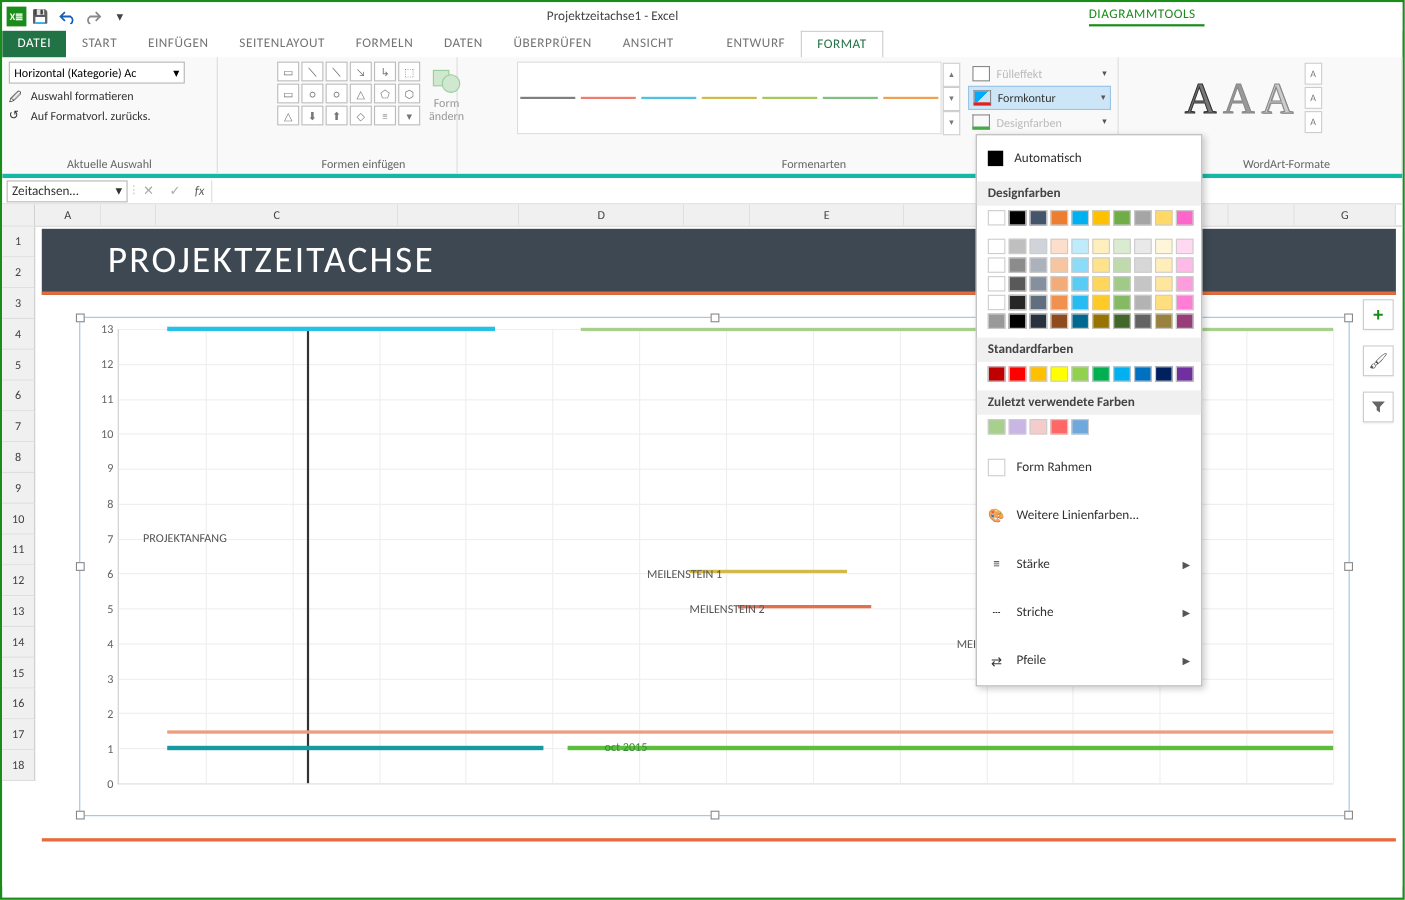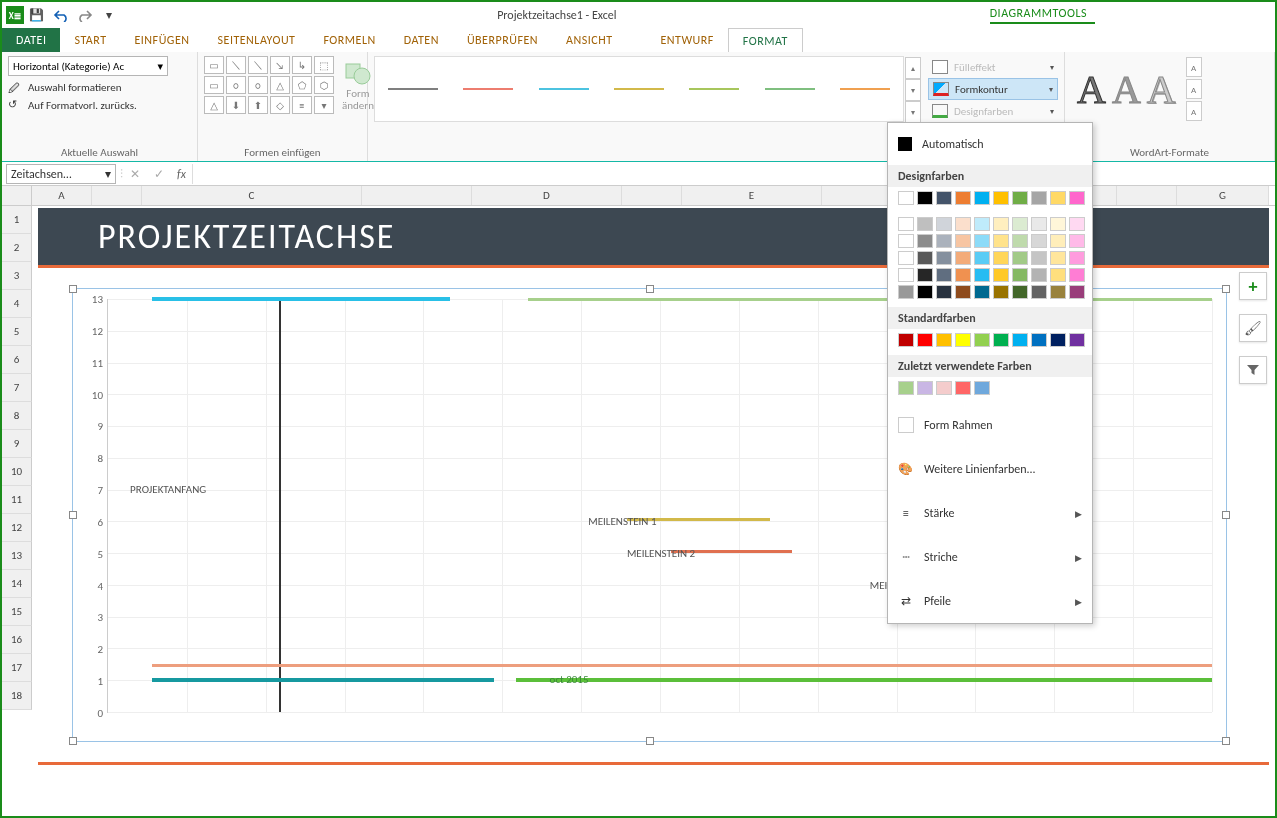--- a/index.html
+++ b/index.html
@@ -8,26 +8,26 @@
 
 .titlebar { height: 26px; display: flex; align-items: center; background: #fff; font-size: 12px; }
 .qat { display: flex; align-items: center; gap: 2px; padding: 0 4px; }
 .qat .xl-icon { width: 18px; height: 18px; background: #1a8c1a; color: #fff; font-size: 9px; font-weight: bold; display: flex; align-items: center; justify-content: center; }
 .qat .q-btn { width: 22px; height: 22px; display: flex; align-items: center; justify-content: center; color: #444; }
 .title-center { flex: 1; text-align: center; color: #444; }
 .title-right { color: #1a8c1a; padding-right: 8px; font-size: 12px; letter-spacing: 0.5px; border-bottom: 2px solid #1a8c1a; margin-right: 180px; padding-bottom: 2px; }
 
 
 .tabs { height: 24px; display: flex; align-items: stretch; font-size: 12px; }
-.tab { padding: 0 14px; display: flex; align-items: center; color: #a16207; cursor: pointer; letter-spacing: .5px; }
+.tab { padding: 0 14px; display: flex; align-items: center; color: #737373; cursor: pointer; letter-spacing: .5px; }
 .tab.datei { background: #217346; color: #fff; }
 .tab.active { background: #fff; color: #217346; border: 1px solid #ccc; border-bottom: none; }
 
 
-.ribbon { height: 110px; border-bottom: 1px solid #14b8a6; display: flex; background: #f9f9f9; font-size: 11px; }
+.ribbon { height: 110px; border-bottom: 4px solid #14b8a6; display: flex; background: #f9f9f9; font-size: 11px; gap: 48px; }
 .group { border-right: 1px solid #ddd; display: flex; flex-direction: column; padding: 4px 6px 2px 6px; }
 .group .group-label { text-align: center; color: #666; font-size: 11px; margin-top: auto; padding-top: 2px; }
 .group-content { display: flex; flex-direction: column; gap: 4px; flex: 1; }
 .row { display: flex; align-items: center; gap: 4px; }
 .sel-combo { width: 160px; height: 20px; border: 1px solid #b5b5b5; background: #fff; padding: 0 4px; display: flex; align-items: center; justify-content: space-between; font-size: 11px; }
 .small-btn { display: flex; align-items: center; gap: 4px; color: #333; }
 .small-btn .ico-box { width: 16px; height: 14px; display: inline-block; }
 .shape-grid { display: grid; grid-template-columns: repeat(6, 20px); grid-template-rows: repeat(3, 18px); gap: 2px; }
 .shape-cell { border: 1px solid #bbb; display: flex; align-items: center; justify-content: center; font-size: 10px; color: #777; background: #fff; }
 .form-andern { width: 48px; display: flex; flex-direction: column; align-items: center; color: #999; font-size: 11px; gap: 2px; }
@@ -235,20 +235,21 @@
             <span>Formkontur</span>
             <span class="dd-caret">▾</span>
           </div>
         <div class="fill-row dis">
             <span class="swatch grn"></span>
             <span>Designfarben</span>
             <span class="dd-caret">▾</span>
           </div>
       </div>
     </div>
+    <div class="group-label">Formenarten</div>
   </div>
 
   <div class="group wordart-group">
     <div class="wa-gallery">
       <span class="wa-a a1">A</span>
       <span class="wa-a">A</span>
       <span class="wa-a" style="color:#ccc;text-shadow:1px 1px #aaa">A</span>
       <div class="wa-side">
         <div>A</div>
         <div>A</div>

